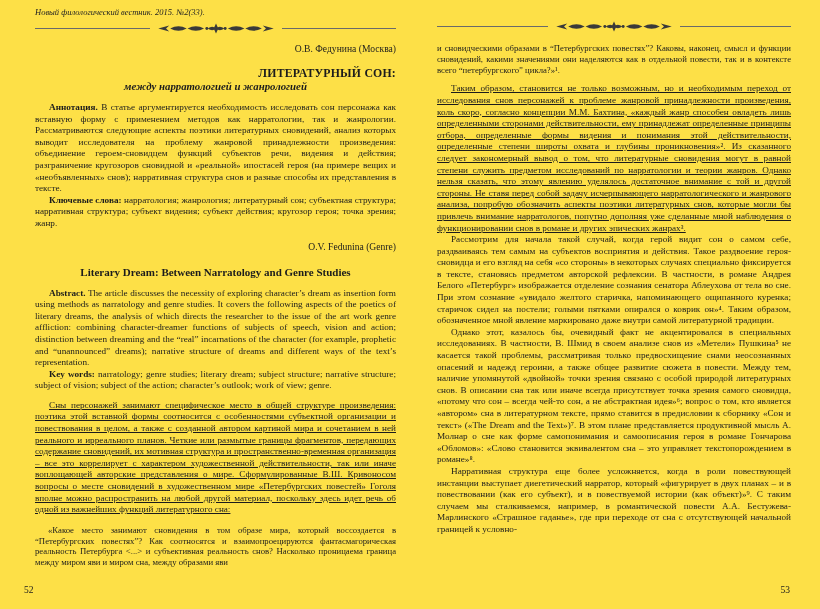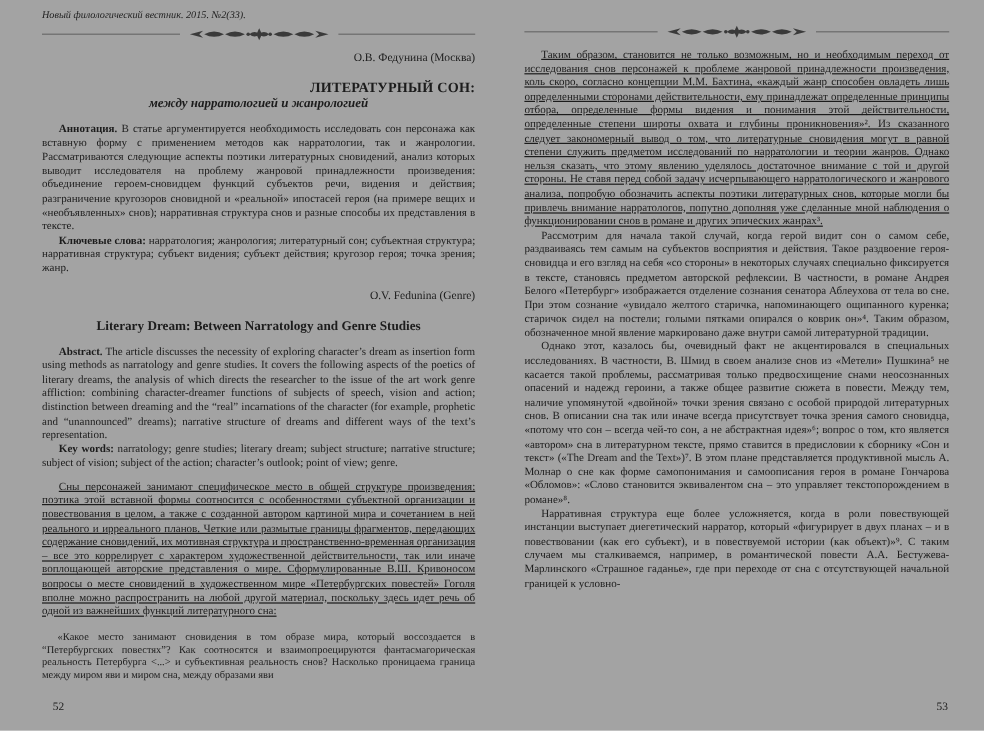--- a/index.html
+++ b/index.html
@@ -1,17 +1,17 @@
 <!DOCTYPE html>
 <html lang="ru"><head>
 <meta charset="utf-8">
 <style>
   html,body{margin:0;padding:0;background:#ffffff;}
   body{width:820px;height:609px;overflow:hidden;}
-  .spread{display:flex;width:820px;height:609px;background:#a3a3a3;
+  .spread{display:flex;width:820px;height:609px;background:#fde047;
           font-family:"Liberation Serif","DejaVu Serif",serif;color:#1c1c1c;}
   .page{position:relative;box-sizing:border-box;width:410px;height:609px;overflow:hidden;}
   .page.left{padding:7px 14px 0 35px;}
   .page.right{padding:7px 29px 0 27px;}
 
   .running-head{font-style:italic;font-size:8.5px;line-height:11px;color:#222;}
   .orn-row{display:flex;align-items:center;gap:6px;margin-top:5px;height:11px;}
   .page.right .orn-row{margin-top:14px;}
   .orn-rule{flex:1;height:1px;background:#6a6a6a;}
   .orn-svg{flex:0 0 auto;display:block;}
@@ -25,21 +25,21 @@
   p.block{margin:0;font-size:9.2px;line-height:11.6px;text-align:justify;text-indent:14px;}
   p.block.gap{margin-top:9px;}
   p.block b{font-weight:bold;}
   p.body-par{margin:0;font-size:9.2px;line-height:11.6px;text-align:justify;text-indent:14px;}
   p.body-par.gap{margin-top:8px;text-decoration:underline;}
   p.quote-par{margin:9px 0 0 0;font-size:8.7px;line-height:10.8px;text-align:justify;text-indent:13px;}
   .page.right p.quote-par{margin-top:11px;}
   .page.right p.quote-par{text-indent:0;}
 
   .pagenum{position:absolute;bottom:13px;font-size:9.5px;line-height:11px;}
-  .pagenum.pn-left{left:44px;margin-top:16px;}
+  .pagenum.pn-left{left:24px;margin-top:16px;}
   .pagenum.pn-right{right:30px;}
 </style>
 </head>
 <body>
 
 <div class="spread">
 
   <div class="page left">
     <div class="running-head">Новый филологический вестник. 2015. №2(33).</div>
 
@@ -71,21 +71,21 @@
     <h2 class="subtitle-ru">между нарратологией и жанрологией</h2>
 
     <p class="block gap"><b>Аннотация.</b> <span>В статье аргументируется необходимость исследовать сон персонажа как вставную форму с применением методов как нарратологии, так и жанрологии. Рассматриваются следующие аспекты поэтики литературных сновидений, анализ которых выводит исследователя на проблему жанровой принадлежности произведения: объединение героем-сновидцем функций субъектов речи, видения и действия; разграничение кругозоров сновидной и «реальной» ипостасей героя (на примере вещих и «необъявленных» снов); нарративная структура снов и разные способы их представления в тексте.</span></p>
     <p class="block"><b>Ключевые слова:</b> <span>нарратология; жанрология; литературный сон; субъектная структура; нарративная структура; субъект видения; субъект действия; кругозор героя; точка зрения; жанр.</span></p>
 
     <p class="author-line en">O.V. Fedunina (Genre)</p>
 
     <h2 class="title-en">Literary Dream: Between Narratology and Genre Studies</h2>
 
     <p class="block gap"><b>Abstract.</b> <span>The article discusses the necessity of exploring character’s dream as insertion form using methods as narratology and genre studies. It covers the following aspects of the poetics of literary dreams, the analysis of which directs the researcher to the issue of the art work genre affliction: combining character-dreamer functions of subjects of speech, vision and action; distinction between dreaming and the “real” incarnations of the character (for example, prophetic and “unannounced” dreams); narrative structure of dreams and different ways of the text’s representation.</span></p>
-    <p class="block"><b>Key words:</b> <span>narratology; genre studies; literary dream; subject structure; narrative structure; subject of vision; subject of the action; character’s outlook; point of view; genre.</span></p>
+    <p class="block"><b>Key words:</b> <span>narratology; genre studies; literary dream; subject structure; narrative structure; subject of vision; subject of the action; character’s outlook; work of view; genre.</span></p>
 
     <p class="body-par gap">Сны персонажей занимают специфическое место в общей структуре произведения: поэтика этой вставной формы соотносится с особенностями субъектной организации и повествования в целом, а также с созданной автором картиной мира и сочетанием в ней реального и ирреального планов. Четкие или размытые границы фрагментов, передающих содержание сновидений, их мотивная структура и пространственно-временная организация – все это коррелирует с характером художественной действительности, так или иначе воплощающей авторские представления о мире. Сформулированные В.Ш. Кривоносом вопросы о месте сновидений в художественном мире «Петербургских повестей» Гоголя вполне можно распространить на любой другой материал, поскольку здесь идет речь об одной из важнейших функций литературного сна:</p>
 
     <p class="quote-par">«Какое место занимают сновидения в том образе мира, который воссоздается в “Петербургских повестях”? Как соотносятся и взаимопроецируются фантасмагорическая реальность Петербурга &lt;...&gt; и субъективная реальность снов? Насколько проницаема граница между миром яви и миром сна, между образами яви</p>
 
     <div class="pagenum pn-left">52</div>
   </div>
 
   <div class="page right">
     <div class="orn-row">
@@ -103,20 +103,21 @@
             <path d="M34,6 Q43,1.2 52,6 Q43,10.8 34,6 Z"></path>
             <circle cx="55" cy="6" r="1.6"></circle>
             <path d="M56,6 Q61,2 65,6 Q61,10 56,6 Z"></path>
           </g>
           <path d="M65,0.5 L67.5,6 L65,11.5 L62.5,6 Z"></path>
         </g>
       </svg>
       <div class="orn-rule"></div>
     </div>
 
+    <p class="quote-par">и сновидческими образами в “Петербургских повестях”? Каковы, наконец, смысл и функции сновидений, какими значениями они наделяются как в отдельной повести, так и в контексте всего “петербургского” цикла?»¹.</p>
 
     <p class="body-par gap">Таким образом, становится не только возможным, но и необходимым переход от исследования снов персонажей к проблеме жанровой принадлежности произведения, коль скоро, согласно концепции М.М. Бахтина, «каждый жанр способен овладеть лишь определенными сторонами действительности, ему принадлежат определенные принципы отбора, определенные формы видения и понимания этой действительности, определенные степени широты охвата и глубины проникновения»². Из сказанного следует закономерный вывод о том, что литературные сновидения могут в равной степени служить предметом исследований по нарратологии и теории жанров. Однако нельзя сказать, что этому явлению уделялось достаточное внимание с той и другой стороны. Не ставя перед собой задачу исчерпывающего нарратологического и жанрового анализа, попробую обозначить аспекты поэтики литературных снов, которые могли бы привлечь внимание нарратологов, попутно дополняя уже сделанные мной наблюдения о функционировании снов в романе и других эпических жанрах³.</p>
     <p class="body-par">Рассмотрим для начала такой случай, когда герой видит сон о самом себе, раздваиваясь тем самым на субъектов восприятия и действия. Такое раздвоение героя-сновидца и его взгляд на себя «со стороны» в некоторых случаях специально фиксируется в тексте, становясь предметом авторской рефлексии. В частности, в романе Андрея Белого «Петербург» изображается отделение сознания сенатора Аблеухова от тела во сне. При этом сознание «увидало желтого старичка, напоминающего ощипанного куренка; старичок сидел на постели; голыми пятками опирался о коврик он»⁴. Таким образом, обозначенное мной явление маркировано даже внутри самой литературной традиции.</p>
     <p class="body-par">Однако этот, казалось бы, очевидный факт не акцентировался в специальных исследованиях. В частности, В. Шмид в своем анализе снов из «Метели» Пушкина⁵ не касается такой проблемы, рассматривая только предвосхищение снами неосознанных опасений и надежд героини, а также общее развитие сюжета в повести. Между тем, наличие упомянутой «двойной» точки зрения связано с особой природой литературных снов. В описании сна так или иначе всегда присутствует точка зрения самого сновидца, «потому что сон – всегда чей-то сон, а не абстрактная идея»⁶; вопрос о том, кто является «автором» сна в литературном тексте, прямо ставится в предисловии к сборнику «Сон и текст» («The Dream and the Text»)⁷. В этом плане представляется продуктивной мысль А. Молнар о сне как форме самопонимания и самоописания героя в романе Гончарова «Обломов»: «Слово становится эквивалентом сна – это управляет текстопорождением в романе»⁸.</p>
     <p class="body-par">Нарративная структура еще более усложняется, когда в роли повествующей инстанции выступает диегетический нарратор, который «фигурирует в двух планах – и в повествовании (как его субъект), и в повествуемой истории (как объект)»⁹. С таким случаем мы сталкиваемся, например, в романтической повести А.А. Бестужева-Марлинского «Страшное гаданье», где при переходе от сна с отсутствующей начальной границей к условно-</p>
 
     <div class="pagenum pn-right">53</div>
   </div>
 
 </div>

